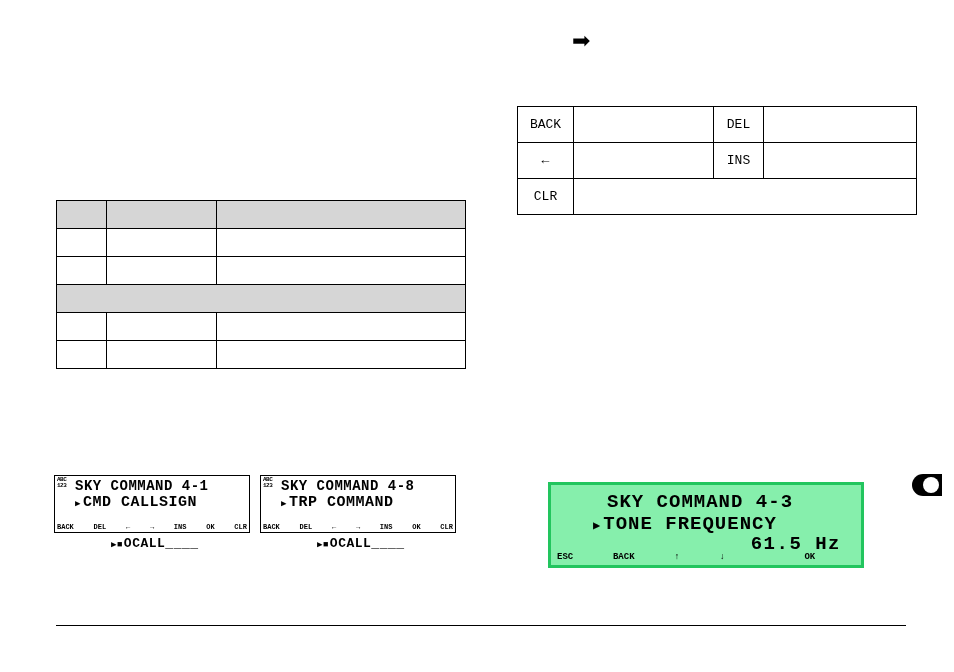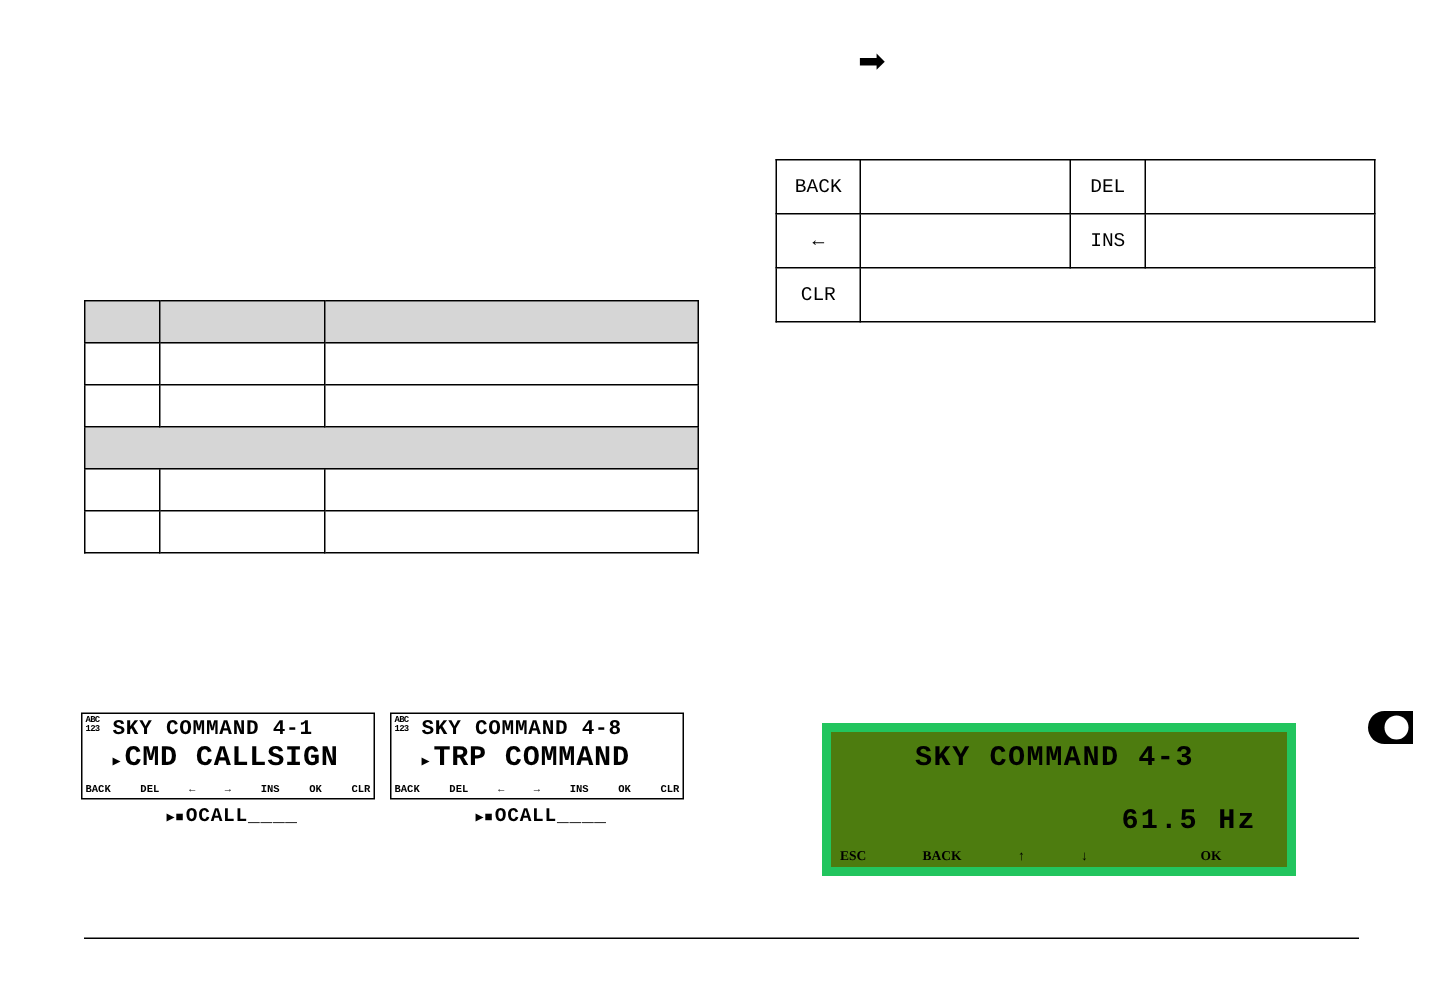--- a/index.html
+++ b/index.html
@@ -68,42 +68,42 @@
     border: 1px solid #000;
     background: #fff;
   }
   .lcd-small .abc {
     position: absolute; left: 2px; top: 1px;
     font-family: "Courier New", monospace;
     font-size: 6px; line-height: 6px;
     letter-spacing: -0.5px;
   }
   .lcd-small .l1 { position:absolute; left:20px; top:2px;  font-size:14px; letter-spacing:0.5px; }
-  .lcd-small .l2 { position:absolute; left:20px; top:18px; font-size:19px; letter-spacing:0.5px; }
+  .lcd-small .l2 { position:absolute; left:20px; top:18px; font-size:15px; letter-spacing:0.5px; }
   .lcd-small .l3 { position:absolute; left:56px; top:33px; font-size:13px; letter-spacing:0.5px;margin-top:27px; }
   .lcd-small .soft { position:absolute; left:2px; right:2px; bottom:1px; font-size:7px; font-family:"Courier New",monospace; display:flex; justify-content:space-between; }
   .lcd-small .soft span { white-space:nowrap; }
   .tri::before { content:"▶"; font-size:9px; margin-right:2px; }
   .cursor-box::before { content:"▶■"; font-size:9px; margin-right:1px; }
 
   .lcd1 { left: 54px;  top: 475px; }
   .lcd2 { left: 260px; top: 475px; }
 
   
   .lcd-large {
     position: absolute;
     left: 548px; top: 482px;
-    width: 316px; height: 102px;
-    border: 6px solid #22c55e;
-    background: #4d7c0f;
+    width: 316px; height: 86px;
+    border: 3px solid #22c55e;
+    background: #86efac;
   }
   .lcd-large .l1 { position:absolute; left:56px; top:6px;  font-size:19px; letter-spacing:1px; }
   .lcd-large .l2 { position:absolute; left:42px; top:28px; font-size:19px; letter-spacing:1px; }
   .lcd-large .l3 { position:absolute; right:20px; top:48px; font-size:19px; letter-spacing:1.5px; }
-  .lcd-large .soft { position:absolute; left:6px; right:6px; bottom:3px; font-size:9px; font-family:Liberation Serif, serif; display:flex; justify-content:space-between;align-items:center; }
+  .lcd-large .soft { position:absolute; left:6px; right:6px; bottom:3px; font-size:9px; font-family:Liberation Mono, monospace; display:flex; justify-content:space-between;align-items:center; }
   .lcd-large .tri2::before { content:"▶"; font-size:12px; margin-right:2px; }
 
   
   .side-tab {
     position: absolute;
     right: 12px; top: 474px;
     width: 30px; height: 22px;
     background: #000;
     border-top-left-radius: 11px;
     border-bottom-left-radius: 11px;
@@ -213,20 +213,21 @@
       <span>←</span>
       <span>→</span>
       <span>INS</span>
       <span>OK</span>
       <span>CLR</span>
     </div>
   </div>
 
   <div class="lcd-large lcd-font">
     <div class="l1">SKY COMMAND 4-3</div>
+    <div class="l2 tri2">TONE FREQUENCY</div>
     <div class="l3">61.5 Hz</div>
     <div class="soft">
       <span>ESC</span>
       <span>BACK</span>
       <span>↑</span>
       <span>↓</span>
       <span></span>
       <span>OK</span>
       <span></span>
     </div>

